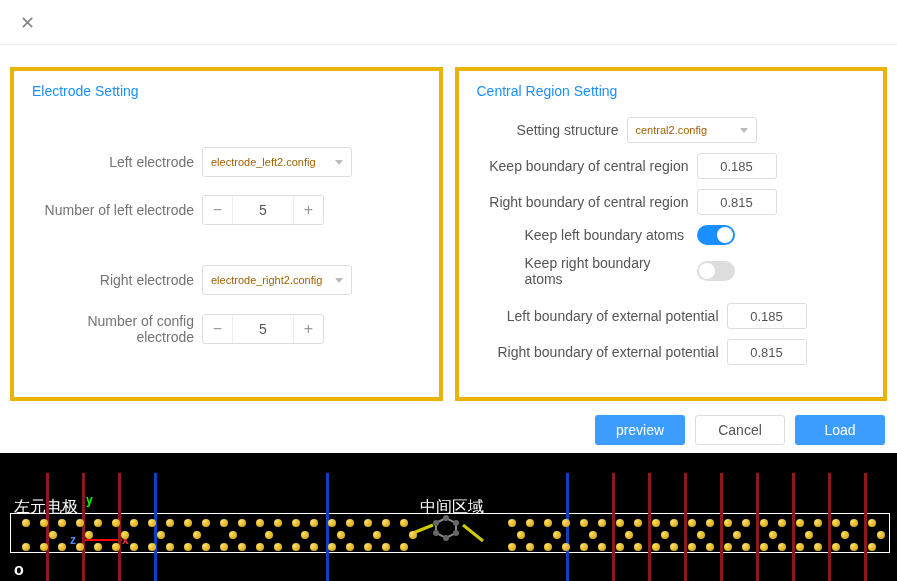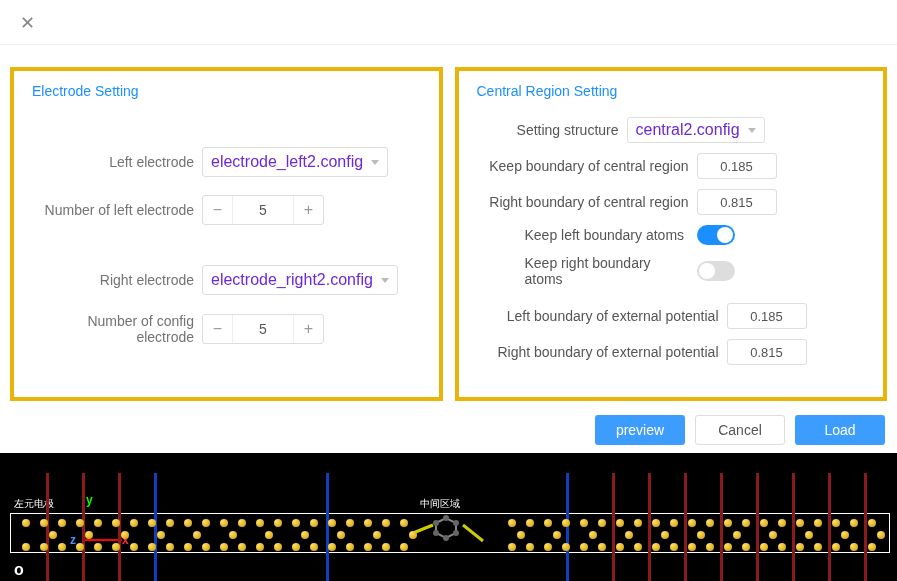--- a/index.html
+++ b/index.html
@@ -8,21 +8,21 @@
   .header { padding: 14px 20px 12px 20px; border-bottom: 1px solid #eee; display: flex; justify-content: space-between; align-items: center; }
   .title { font-size: 18px; font-weight: 400; color: #333; }
   .close { font-size: 18px; color: #888; cursor: pointer; line-height: 1; }
   .panels { display: flex; gap: 12px; padding: 22px 10px 10px 10px; }
   .panel { border: 4px solid #eab308; flex: 1; padding: 12px 18px 22px 18px; }
   .panel-title { color: #1b8fff; font-size: 14px; margin-bottom: 18px; }
   .row { display: flex; align-items: center; margin-bottom: 18px; }
   .row-tight { margin-bottom: 10px; }
   .lbl-right { text-align: right; width: 170px; padding-right: 8px; color: #737373; }
   .lbl-right-wide { text-align: right; width: 220px; padding-right: 8px; color: #555; }
-  .select { border: 1px solid #ddd; border-radius: 3px; height: 30px; display: flex; align-items: center; padding: 0 8px; color: #6d28d9; font-size: 16px; min-width: 150px; justify-content: space-between; gap: 8px; cursor: pointer; }
+  .select { border: 1px solid #ddd; border-radius: 3px; height: 30px; display: flex; align-items: center; padding: 0 8px; color: #a16207; font-size: 11px; min-width: 150px; justify-content: space-between; gap: 8px; cursor: pointer; }
   .chev { width: 0; height: 0; border-left: 4px solid transparent; border-right: 4px solid transparent; border-top: 5px solid #bbb; }
   .stepper { display: flex; align-items: center; border: 1px solid #ddd; border-radius: 3px; height: 30px; }
   .step-btn { width: 30px; height: 28px; display: flex; align-items: center; justify-content: center; color: #999; cursor: pointer; user-select: none; font-size: 16px; }
   .step-btn.left { border-right: 1px solid #eee; }
   .step-btn.right { border-left: 1px solid #eee; }
   .step-val { width: 60px; text-align: center; color: #555; }
   .num-input { border: 1px solid #ddd; border-radius: 3px; height: 26px; width: 80px; text-align: center; color: #555; font-size: 13px; display: flex; align-items: center; justify-content: center; }
   .toggle { width: 38px; height: 20px; border-radius: 10px; position: relative; cursor: pointer; }
   .toggle.on { background: #1b8fff; }
   .toggle.off { background: #ddd; }
@@ -31,21 +31,21 @@
   .toggle.off .knob { left: 2px; }
   .buttons { display: flex; justify-content: flex-end; gap: 10px; padding: 4px 12px 8px 0; }
   .btn { height: 30px; min-width: 90px; border-radius: 3px; display: flex; align-items: center; justify-content: center; font-size: 14px; cursor: pointer; }
   .btn-default { border: 1px solid #ddd; background: #fff; color: #555; }
   .btn-primary { background: #3d9dff; color: #fff; }
   .viz { background: #000; margin: 0; position: relative; height: 160px; width: 897px; }
   .viz-inner { position: absolute; inset: 0; }
   .region-border { position: absolute; border: 1px solid #fff; top: 60px; height: 40px; }
   .atom { position: absolute; width: 8px; height: 8px; border-radius: 50%; background: radial-gradient(circle at 30% 30%, #ffe066, #cc9900); }
   .electrode-line { position: absolute; width: 3px; top: 20px; bottom: 20px; }
-  .txt { position: absolute; color: #fff; font-size: 10px; }
+  .txt { position: absolute; color: #fff; font-size: 16px; }
   .axis-y { position: absolute; width: 2px; height: 40px; background: #00ff00; }
   .axis-x { position: absolute; height: 2px; width: 40px; background: #ff0000; }
   .axis-z { position: absolute; color: #4d8dff; font-size: 12px; font-weight: bold; }
   .axis-lbl { position: absolute; font-size: 12px; font-weight: bold; }
   .mol { position: absolute; }
   .gap-extra { height: 30px; }
 </style>
 </head>
 <body>
 

